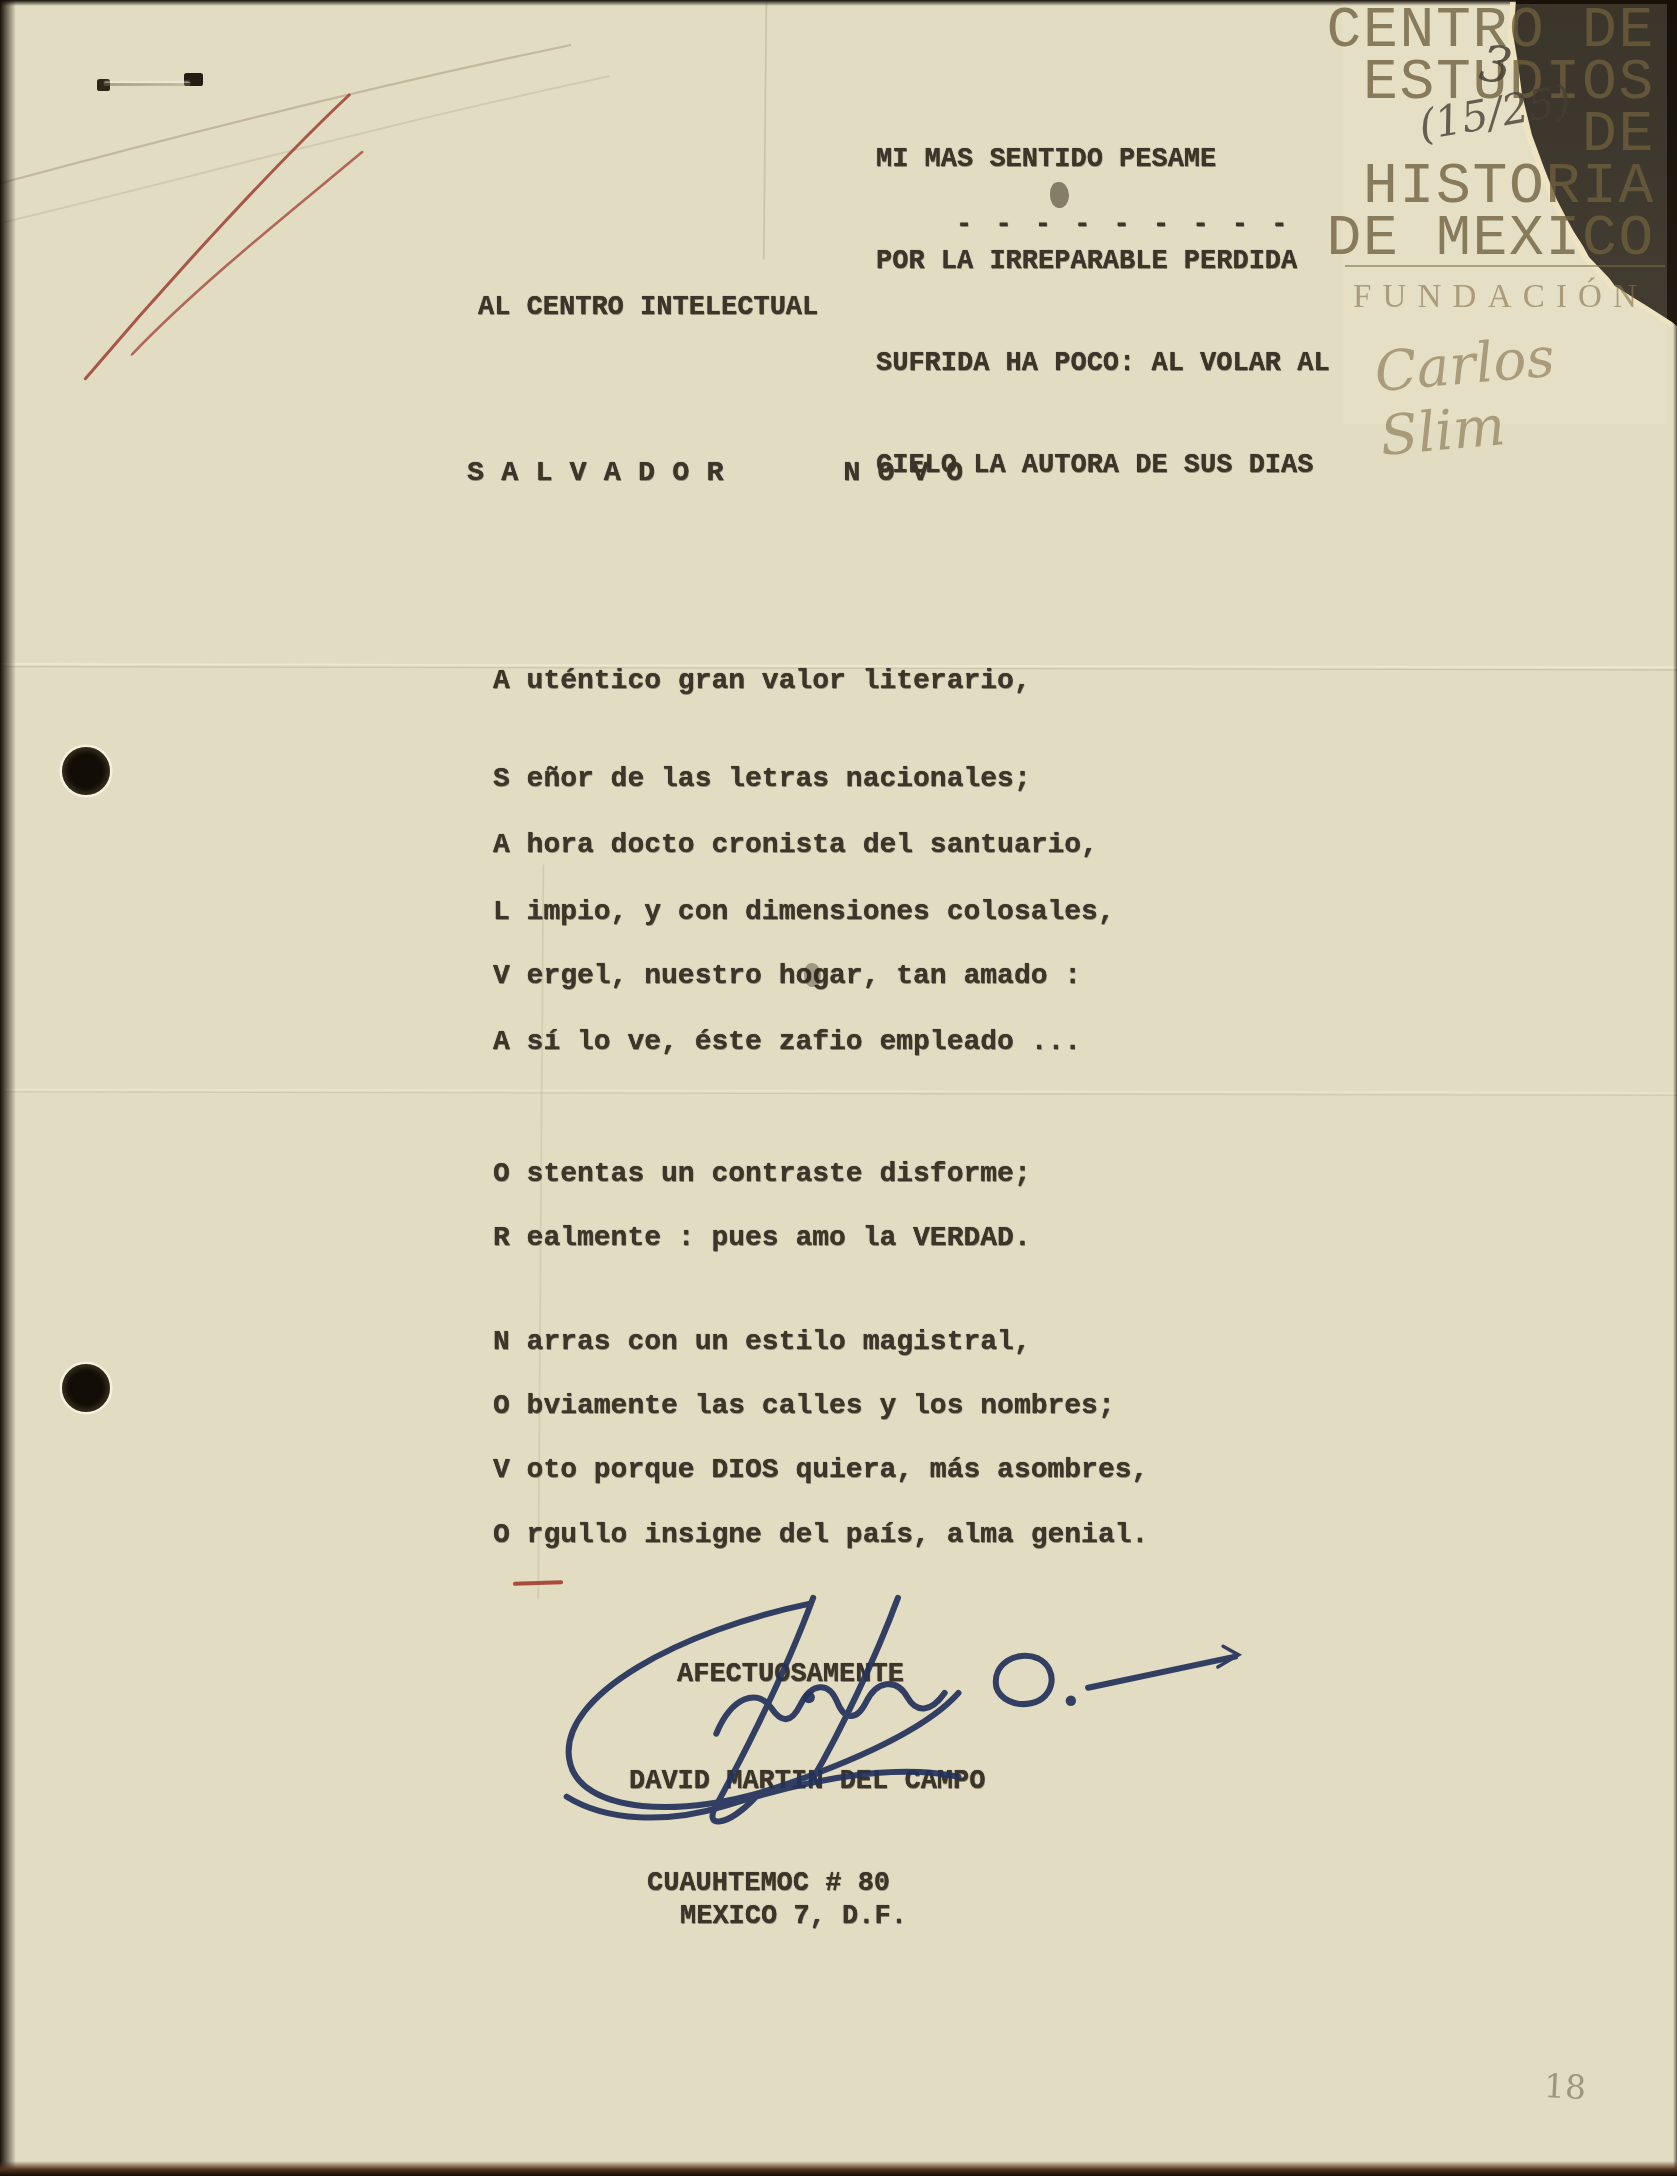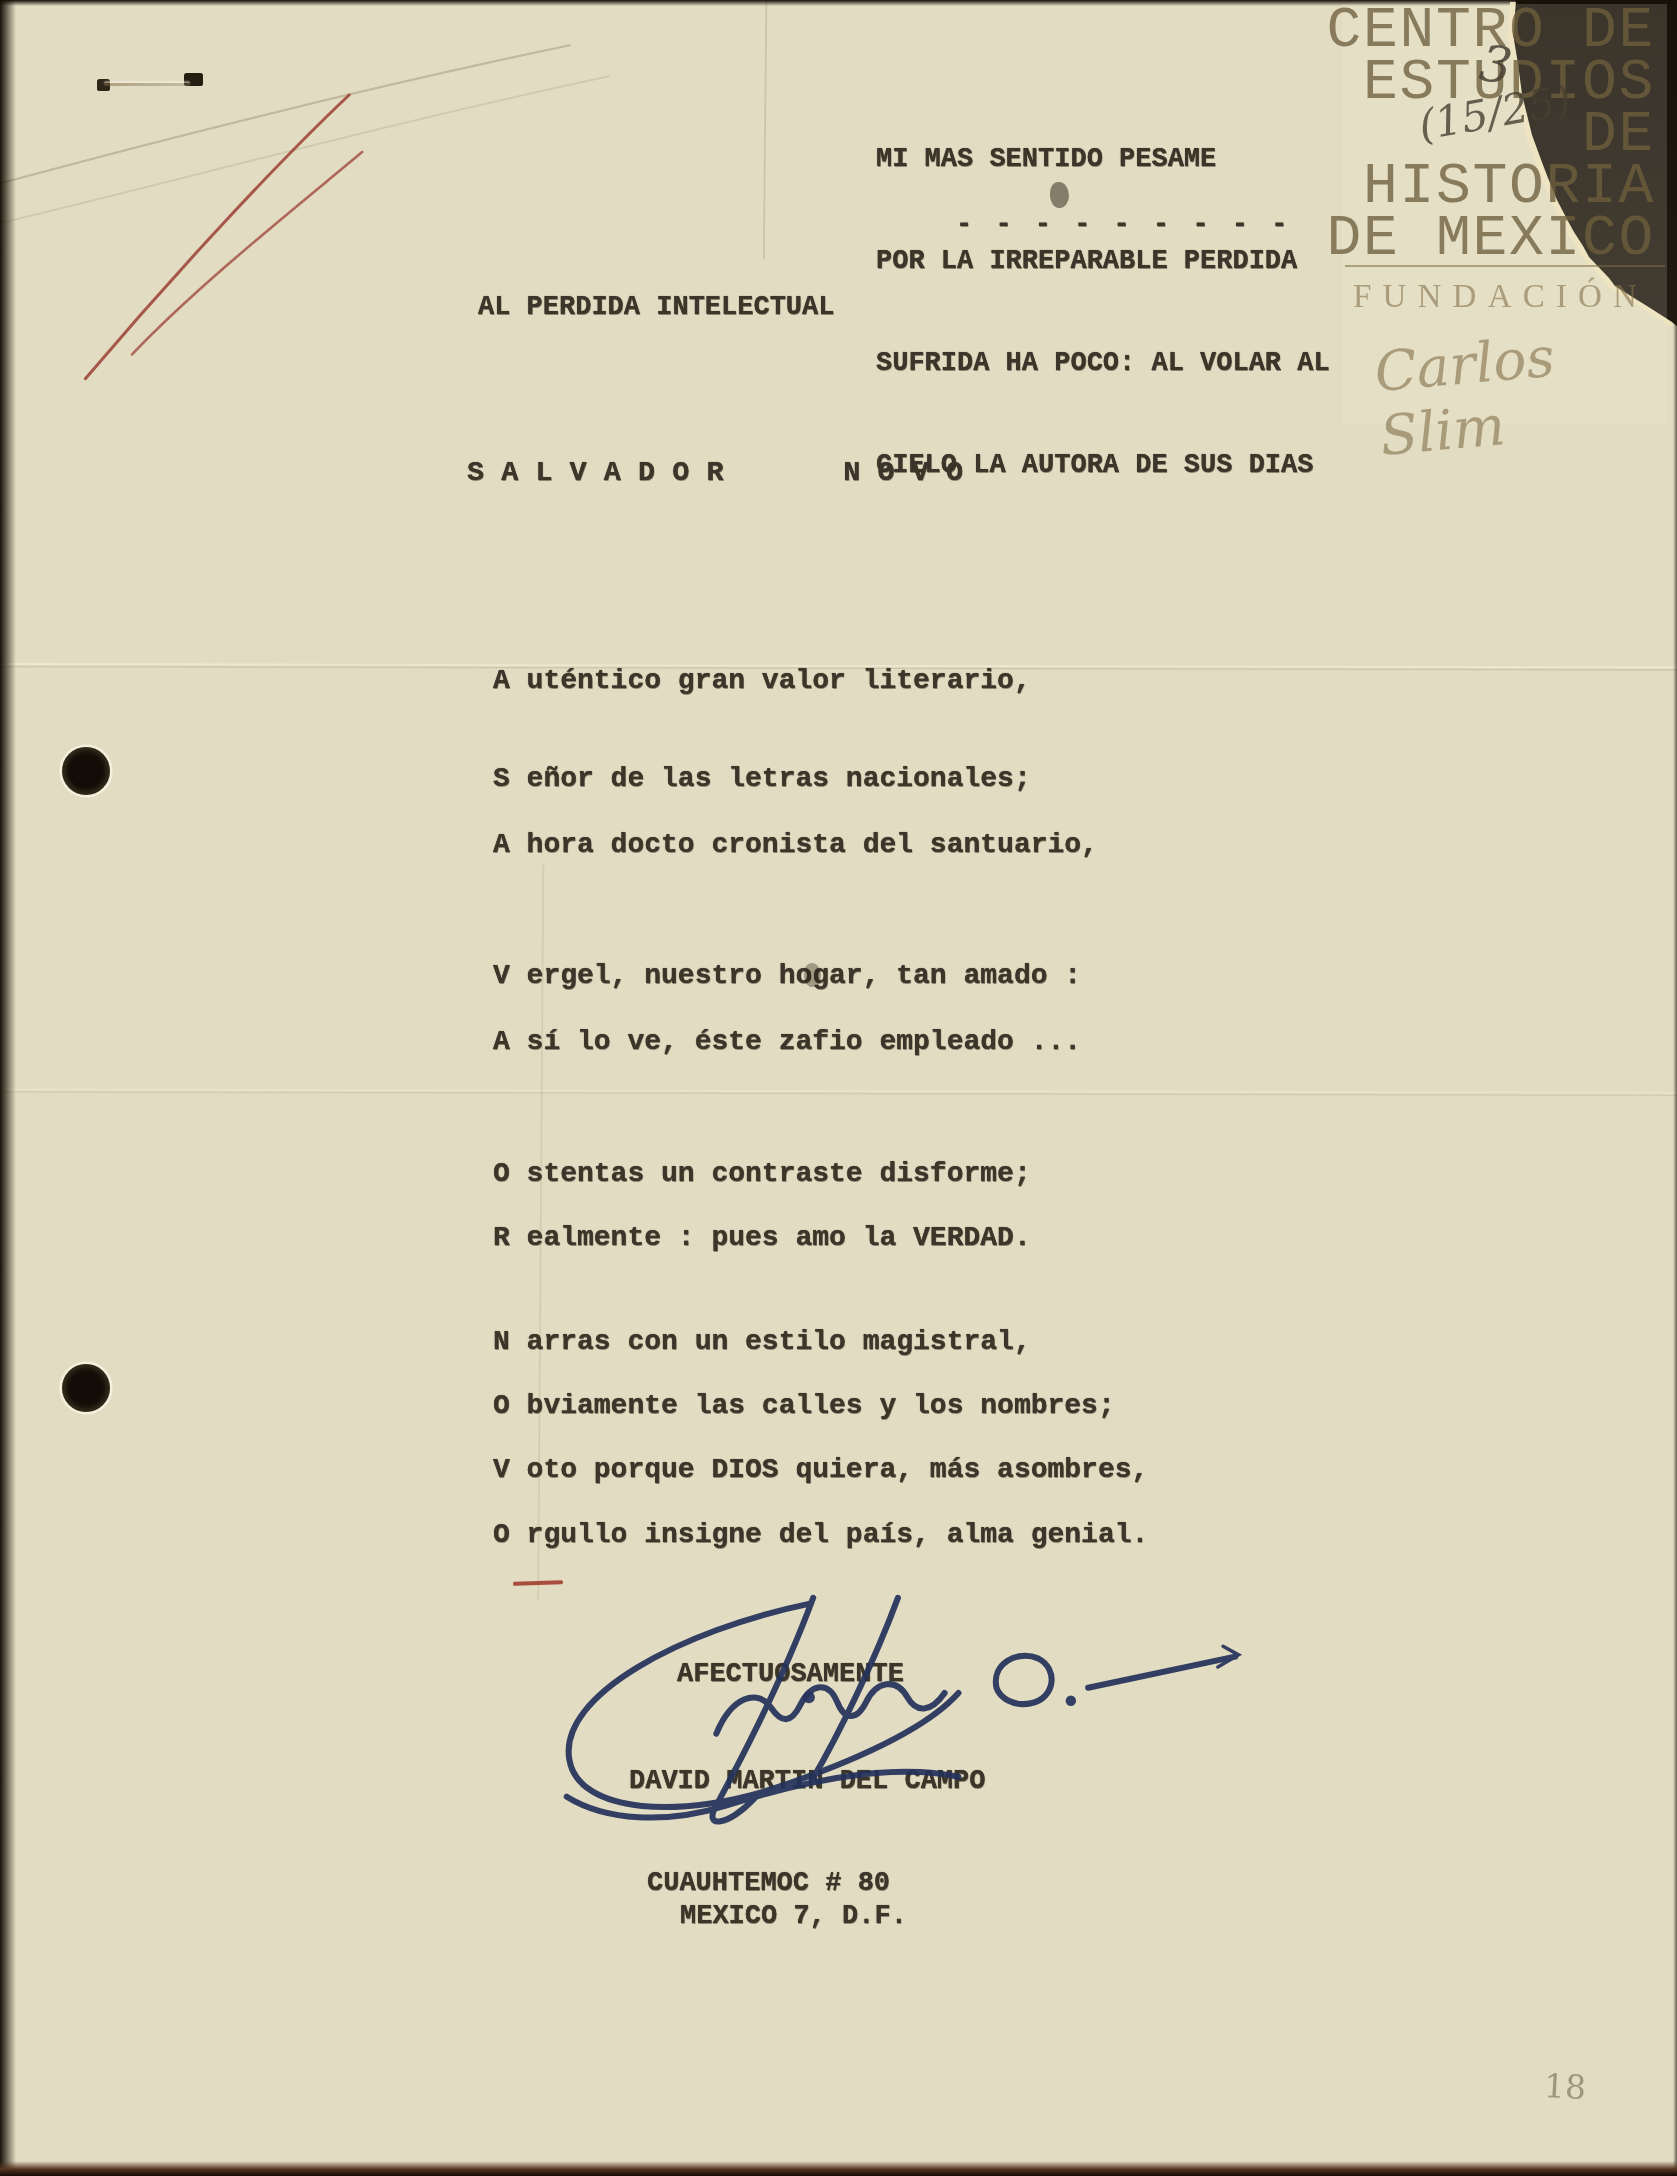--- a/index.html
+++ b/index.html
@@ -100,26 +100,27 @@
 
   <div class="type cond" style="left:876px;top:74px;">
     <div>MI MAS SENTIDO PESAME</div>
     <div>POR LA IRREPARABLE PERDIDA</div>
     <div>SUFRIDA HA POCO: AL VOLAR AL</div>
     <div>CIELO LA AUTORA DE SUS DIAS</div>
   </div>
   <div class="blot" style="left:1050px;top:182px;width:19px;height:26px;"></div>
   <div class="type dashes" style="left:956px;top:210px;">- - - - - - - - -</div>
 
-  <div class="type salut" style="left:478px;top:292px;">AL PERDIDA INTELECTUAL</div>
+  <div class="type salut" style="left:478px;top:292px;">AL CENTRO INTELECTUAL</div>
   <div class="type addressee" style="left:467px;top:456px;">S A L V A D O R       N O V O</div>
 
   <div class="type poem" style="left:493px;top:665px;">A uténtico gran valor literario,</div>
   <div class="type poem" style="left:493px;top:763px;">S eñor de las letras nacionales;</div>
   <div class="type poem" style="left:493px;top:829px;">A hora docto cronista del santuario,</div>
+  <div class="type poem" style="left:493px;top:896px;">L impio, y con dimensiones colosales,</div>
   <div class="type poem" style="left:493px;top:960px;">V ergel, nuestro hogar, tan amado :</div>
   <div class="type poem" style="left:493px;top:1026px;">A sí lo ve, éste zafio empleado ...</div>
   <div class="type poem" style="left:493px;top:1158px;">O stentas un contraste disforme;</div>
   <div class="type poem" style="left:493px;top:1222px;">R ealmente : pues amo la VERDAD.</div>
   <div class="type poem" style="left:493px;top:1326px;">N arras con un estilo magistral,</div>
   <div class="type poem" style="left:493px;top:1390px;">O bviamente las calles y los nombres;</div>
   <div class="type poem" style="left:493px;top:1454px;">V oto porque DIOS quiera, más asombres,</div>
   <div class="type poem" style="left:493px;top:1519px;">O rgullo insigne del país, alma genial.</div>
   <div class="blot" style="left:804px;top:963px;width:17.3px;height:24px;background:rgba(40,30,18,0.35);"></div>
 

